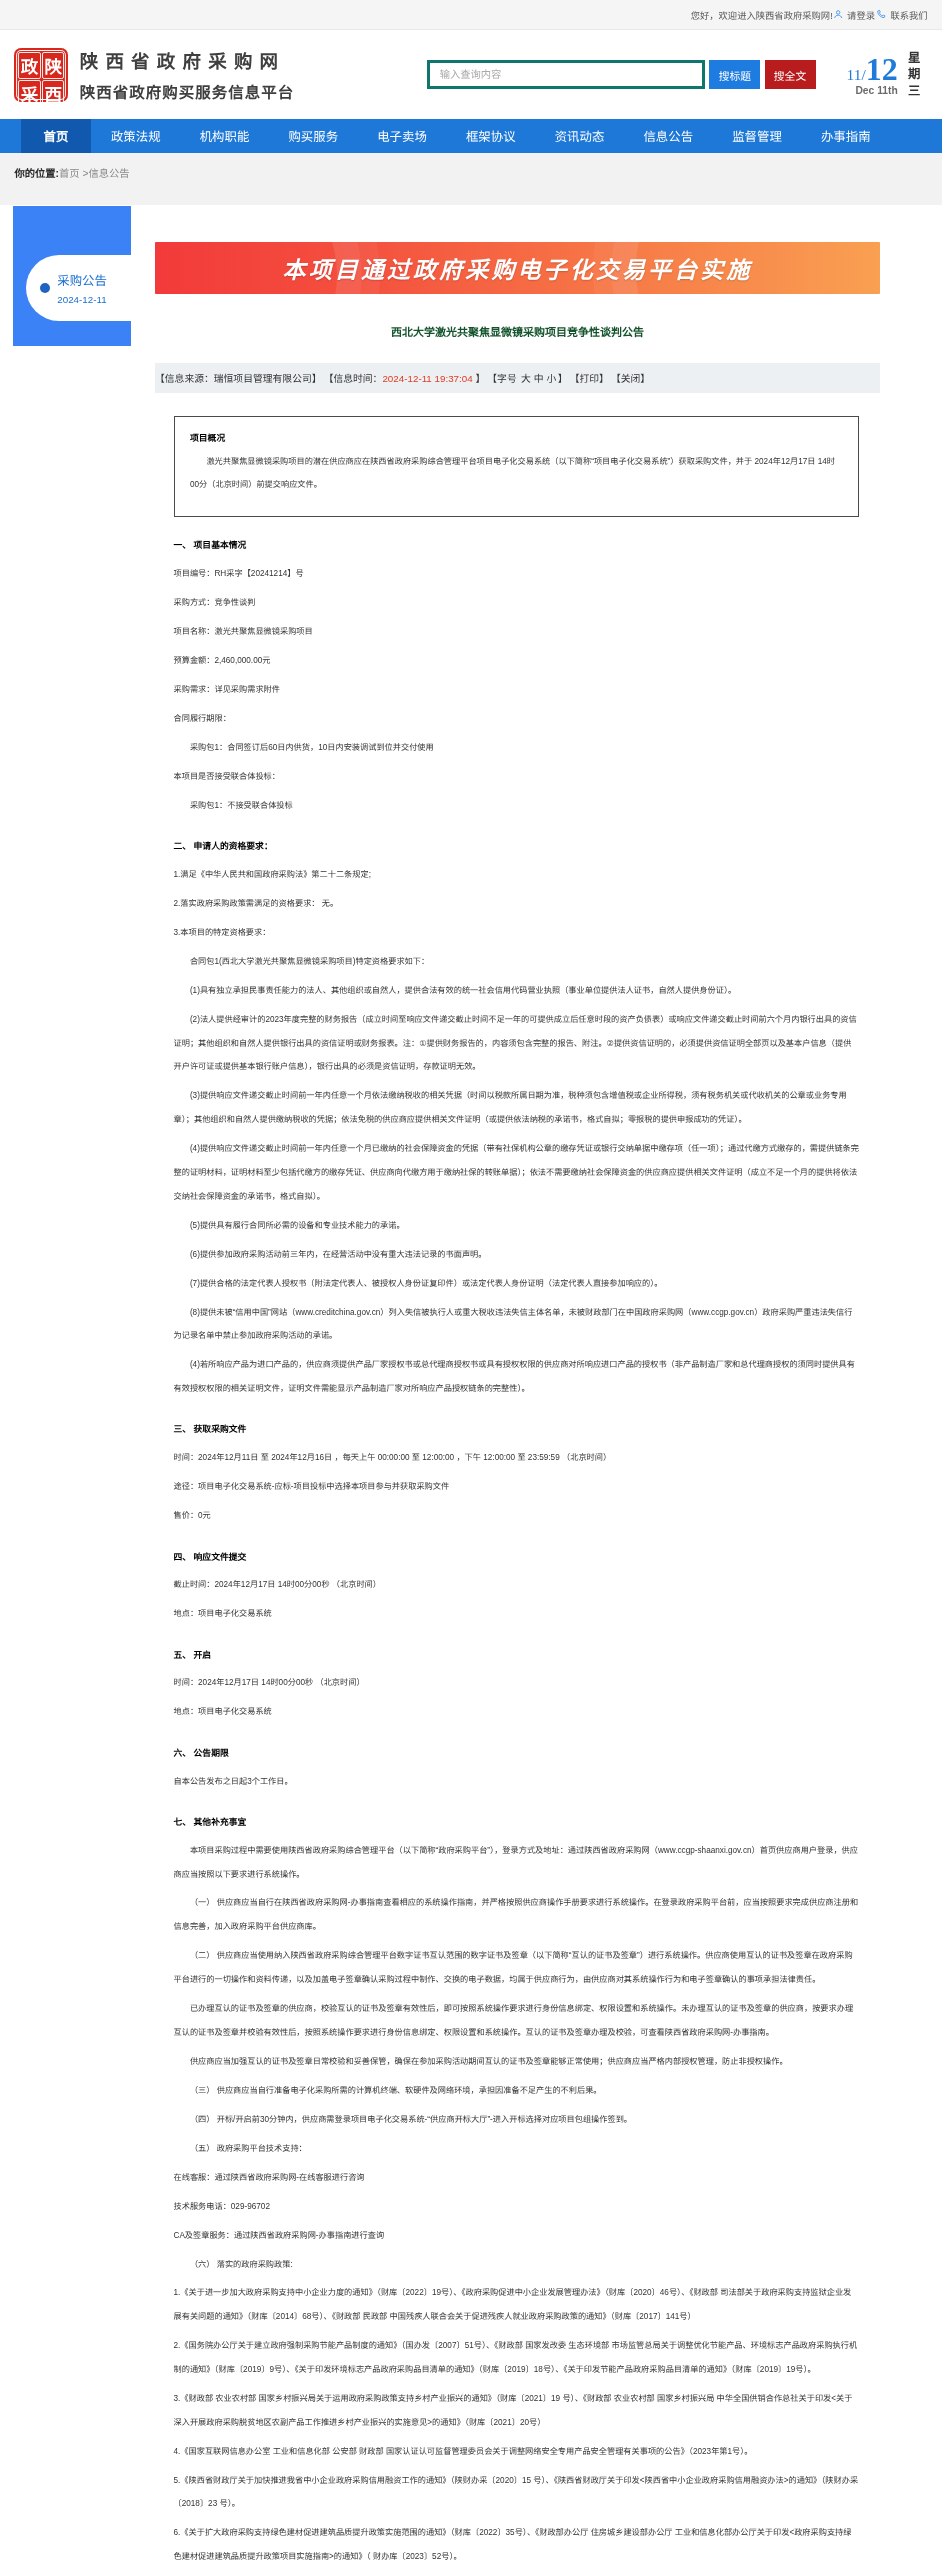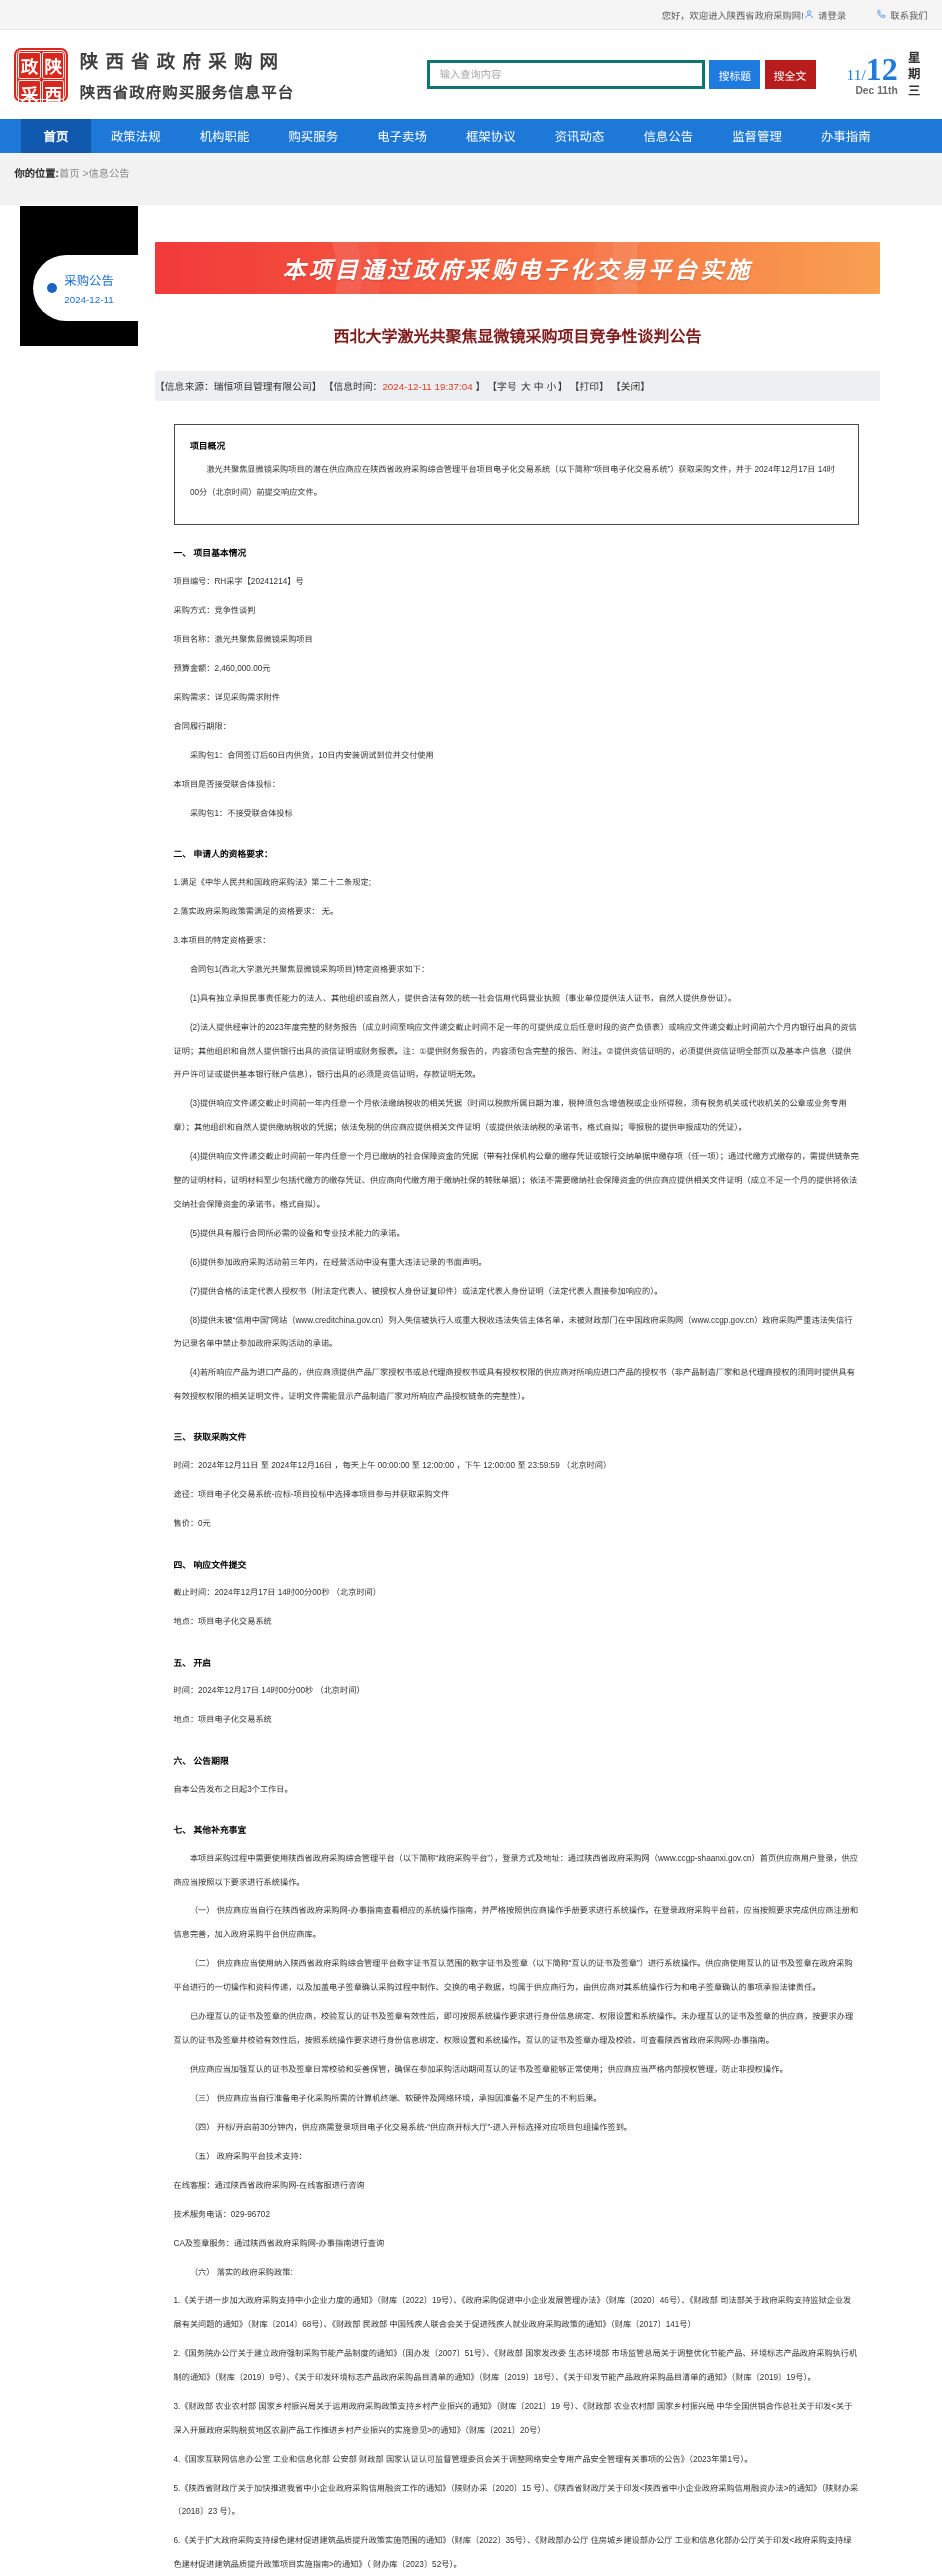--- a/index.html
+++ b/index.html
@@ -8,21 +8,21 @@
     width: 942px;
     font-family: "Liberation Sans", "DejaVu Sans", sans-serif;
     color:#333;
   }
   
   .topbar {
     height:30px; background:#f5f5f5; border-bottom:0.5px solid #e8e8e8;
     display:flex; align-items:center; justify-content:flex-end;
     padding:0 14.4px; font-size:9.3px; color:#595959;
   }
-  .topbar-right { display:flex; align-items:center; gap:30px; }
+  .topbar-right { display:flex; align-items:center; gap:1px; }
   .top-link { display:flex; align-items:center; gap:4.1px; color:#595959; cursor:pointer; }
   .top-link svg { display:block; }
   
   .header {
     height:89px; background:#fff; display:flex; align-items:center; padding:0 14.4px;
   }
   .logo-box {
     width:54px; height:54px; background:#d8271c; border-radius:7.2px;
     display:grid; grid-template-columns:1fr 1fr; grid-template-rows:1fr 1fr;
     padding:4.1px; gap:1.5px; box-shadow: inset 0 0 0 2.1px #d8271c, inset 0 0 0 3.1px #fff;
@@ -61,21 +61,21 @@
   }
   .nav-item.active { background:#1159ae; font-weight:bold; padding:0 23px; }
   
   .crumb-band { background:#f2f2f2; height:52px; padding:12.4px 14.4px 0; }
   .crumb { font-size:10.3px; color:#2b2b2b; font-weight:bold; }
   .crumb a { font-weight:normal; color:#8a8a8a; text-decoration:none; cursor:pointer; }
   .crumb .sep { font-weight:normal; color:#8a8a8a; }
   
   .content { position:relative; background:#fff; padding-bottom:20.6px; }
   .side-rail {
-    position:absolute; left:20px; top:1px; width:118px; height:140px; background:#000000;
+    position:absolute; left:13px; top:1px; width:118px; height:140px; background:#3b82f6;
   }
   .side-pill {
     position:absolute; left:13.4px; top:49px; width:105px; height:66px; background:#fff;
     border-radius:33px 0 0 33px; display:flex; align-items:center; gap:7.2px; padding-left:13.4px;
     cursor:pointer;
   }
   .side-dot { width:10.3px; height:10.3px; border-radius:50%; background:#1e63c4; flex:0 0 auto; }
   .side-texts { color:#1a6fd0; }
   .side-title { font-size:12.4px; }
   .side-date { font-size:9.8px; margin-top:4.1px; }
@@ -89,21 +89,21 @@
     content:""; position:absolute; border-radius:50%; border:7.2px solid rgba(255,255,255,.10);
     width:216px; height:216px; left:-41px; top:-82px;
     box-shadow:0 0 0 17.5px rgba(255,255,255,.06), 0 0 0 36px rgba(255,255,255,.05);
   }
   .banner::after { left:auto; right:-31px; top:-113px; width:268px; height:268px; }
   .banner-text {
     color:#fff; font-size:23px; font-weight:bold; font-style:italic; letter-spacing:3.1px;
     text-shadow:0 1px 1.5px rgba(0,0,0,.18); z-index:1;
   }
   .article-title {
-    text-align:center; font-size:16px; font-weight:bold; color:#7f1d1d; margin:29px 0 24px;
+    text-align:center; font-size:11px; font-weight:bold; color:#14532d; margin:29px 0 24px;
   }
   .meta-bar {
     background:#edf0f2; height:30px; display:flex; align-items:center; justify-content:flex-start;
     font-size:9.8px; color:#333; gap:2.1px;
   }
   .meta-bar .red { color:#e13a22; }
   .meta-click { cursor:pointer; }
   .size-opt { cursor:pointer; padding:0 1.5px; }
   
   .article { padding:0 20.6px 0 18.5px; font-size:8.2px; color:#333; }

